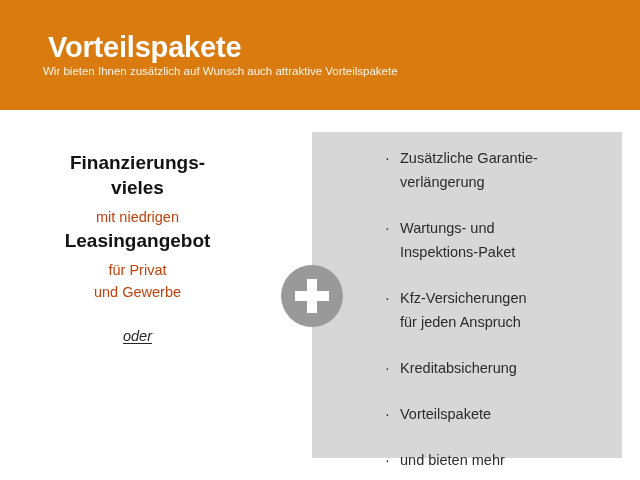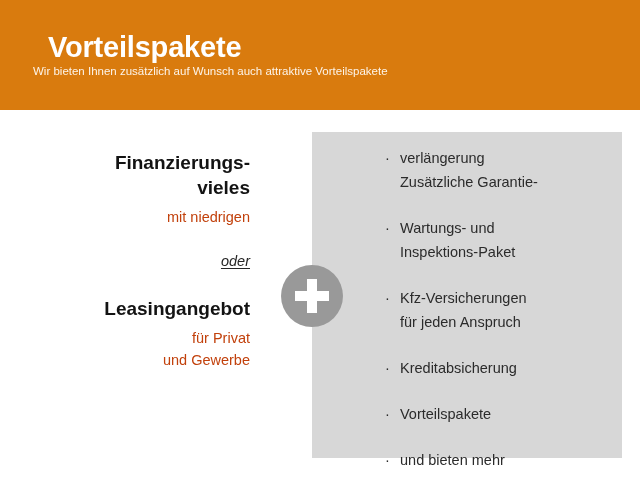--- a/index.html
+++ b/index.html
@@ -39,37 +39,37 @@
     margin: 0;
     font-size: 29px;
     font-weight: bold;
     letter-spacing: -0.2px;
     color: #ffffff;
     line-height: 34px;
     white-space: nowrap;
   }
   #header-subtitle {
     position: absolute;
-    left: 33px;
+    left: 43px;
     top: 64px;
     margin: 0;
     font-size: 11.5px;
     font-weight: normal;
     color: #fdf4e9;
     line-height: 15px;
     white-space: nowrap;
   }
 
   
   #offers-column {
     position: absolute;
     left: 25px;
     top: 150px;
     width: 225px;
-    text-align: right;
+    text-align: center;
     color: #1a1a1a;
   }
   .offer-heading {
     font-size: 19px;
     font-weight: bold;
     line-height: 25px;
     color: #131313;
     margin: 0;
   }
   .offer-subtext {
@@ -186,41 +186,41 @@
     <div id="offer-financing">
       <div id="offer-financing-heading" class="offer-heading">
         <span class="nowrap-line">Finanzierungs-</span>
         <span class="nowrap-line">vieles</span>
       </div>
       <div id="offer-financing-sub" class="offer-subtext">
         <span class="nowrap-line">mit niedrigen</span>
       </div>
     </div>
 
-    <div id="offer-separator">oder</div>
-
     <div id="offer-leasing">
       <div id="offer-leasing-heading" class="offer-heading">
         <span class="nowrap-line">Leasingangebot</span>
       </div>
       <div id="offer-leasing-sub" class="offer-subtext">
         <span class="nowrap-line">für Privat</span>
         <span class="nowrap-line">und Gewerbe</span>
       </div>
     </div>
 
+    <div id="offer-separator">oder</div>
+
   </div>
 
   <div id="benefits-panel">
     <ul id="benefits-list">
 
       <li class="benefit-item">
         <span class="benefit-bullet">·</span>
+        <span class="benefit-text">Zusätzliche Garantie-</span>
         <span class="benefit-text">verlängerung</span>
-        <span class="benefit-text">Zusätzliche Garantie-</span>
       </li>
 
       <li class="benefit-item">
         <span class="benefit-bullet">·</span>
         <span class="benefit-text">Wartungs- und</span>
         <span class="benefit-text">Inspektions-Paket</span>
       </li>
 
       <li class="benefit-item">
         <span class="benefit-bullet">·</span>

